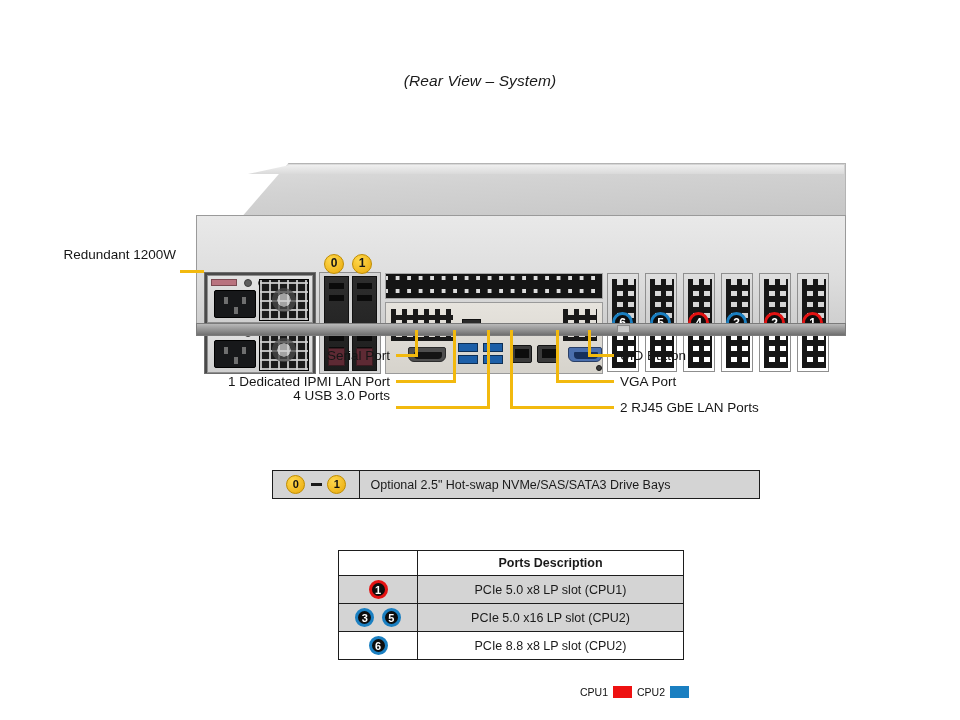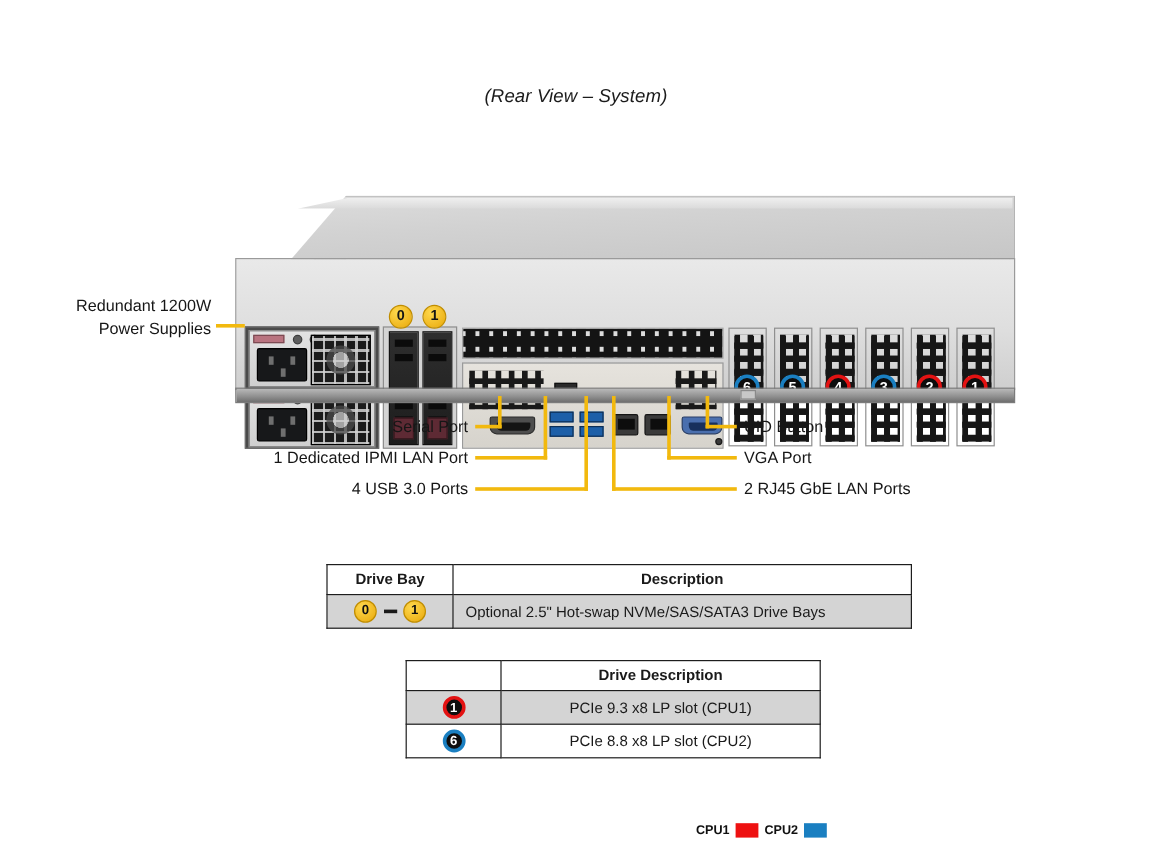--- a/index.html
+++ b/index.html
@@ -160,21 +160,21 @@
     font-size:11px; font-weight:700; color:#fff; text-align:center; line-height:15px; margin:0 2px; }
   .tbl-badge.cpu1{ border:3px solid #e31212; }
   .tbl-badge.cpu2{ border:3px solid #1a7fc1; }
   .bay-tbl-badge{ display:inline-block; width:19px; height:19px; border-radius:50%;
     background:radial-gradient(circle at 35% 30%,#ffd84d,#e8a80a);
     border:1.5px solid #c08d00; box-sizing:border-box; vertical-align:middle;
     font-size:11px; font-weight:700; color:#101010; text-align:center; line-height:16px; }
   .dash{ display:inline-block; width:11px; height:2.5px; background:#1a1a1a; vertical-align:middle; margin:0 2px; }
   
   #cpu-legend{ position:absolute; left:580px; top:686px; display:flex; align-items:center; gap:5px;
-    font-size:10.5px; font-weight:700; color:#101010; }
+    font-size:10.5px; font-weight:400; color:#101010; }
   .swatch{ width:19px; height:12px; }
   .swatch.c1{ background:#ee1111; } .swatch.c2{ background:#1a7fc1; }
 </style>
 </head>
 <body>
 
 <div id="view-title">(Rear View – System)</div>
 
 <div id="chassis">
   <div class="lid"></div>
@@ -269,27 +269,26 @@
       <div class="slot-badge cpu1" style="left:195px;top:39px">1</div>
     </div>
   </div>
   <div class="foot-rail">
     <span class="tab" style="left:420px;top:1px"></span>
   </div>
 </div>
 
 <div class="label r" style="left:20px;top:245px;width:156px;line-height:19px">
   <div>Redundant 1200W</div>
-  <div>Power Supplies</div>
 </div>
 <div class="lead" style="left:180px;top:270px;width:24px;height:3px"></div>
 
 <div class="label r" style="left:150px;top:348px;width:240px">Serial Port</div>
 <div class="label r" style="left:120px;top:374px;width:270px">1 Dedicated IPMI LAN Port</div>
-<div class="label r" style="left:120px;top:400px;width:270px">4 USB 3.0 Ports</div>
+<div class="label r" style="left:120px;top:388px;width:270px">4 USB 3.0 Ports</div>
 
 <div class="lead" style="left:396px;top:354px;width:22px;height:3px"></div>
 <div class="lead" style="left:415px;top:330px;width:3px;height:27px"></div>
 
 <div class="lead" style="left:396px;top:380px;width:60px;height:3px"></div>
 <div class="lead" style="left:453px;top:330px;width:3px;height:53px"></div>
 
 <div class="lead" style="left:396px;top:406px;width:94px;height:3px"></div>
 <div class="lead" style="left:487px;top:330px;width:3px;height:79px"></div>
 
@@ -301,46 +300,49 @@
 <div class="lead" style="left:588px;top:330px;width:3px;height:27px"></div>
 
 <div class="lead" style="left:556px;top:380px;width:58px;height:3px"></div>
 <div class="lead" style="left:556px;top:330px;width:3px;height:53px"></div>
 
 <div class="lead" style="left:510px;top:406px;width:104px;height:3px"></div>
 <div class="lead" style="left:510px;top:330px;width:3px;height:79px"></div>
 
 <table id="drive-table">
   <tbody>
-      <tr>
-    <th style="width:96px">Drive Bay</th>
-    <th>Description</th>
-  </tr>
   <tr>
     <td style="text-align:center">
       <span class="bay-tbl-badge">0</span>
       <span class="dash"></span>
       <span class="bay-tbl-badge">1</span>
     </td>
     <td style="padding-left:10px">Optional 2.5" Hot-swap NVMe/SAS/SATA3 Drive Bays</td>
   </tr>
 </tbody>
   </table>
 
 <table id="slot-table">
   <tbody>
       <tr>
     <th style="width:70px"></th>
-    <th>Drive Description</th>
+    <th>Ports Description</th>
   </tr>
   <tr class="shade">
     <td style="text-align:center">
       <span class="tbl-badge cpu1">1</span>
     </td>
-    <td style="text-align:center">PCIe 9.3 x8 LP slot (CPU1)</td>
+    <td style="text-align:center">PCIe 5.0 x8 LP slot (CPU1)</td>
+  </tr>
+  <tr class="shade">
+    <td style="text-align:center">
+      <span class="tbl-badge cpu2">3</span>
+      <span class="tbl-badge cpu2">5</span>
+    </td>
+    <td style="text-align:center">PCIe 5.0 x16 LP slot (CPU2)</td>
   </tr>
   <tr class="plain">
     <td style="text-align:center">
       <span class="tbl-badge cpu2">6</span>
     </td>
     <td style="text-align:center">PCIe 8.8 x8 LP slot (CPU2)</td>
   </tr>
 </tbody>
   </table>
 

